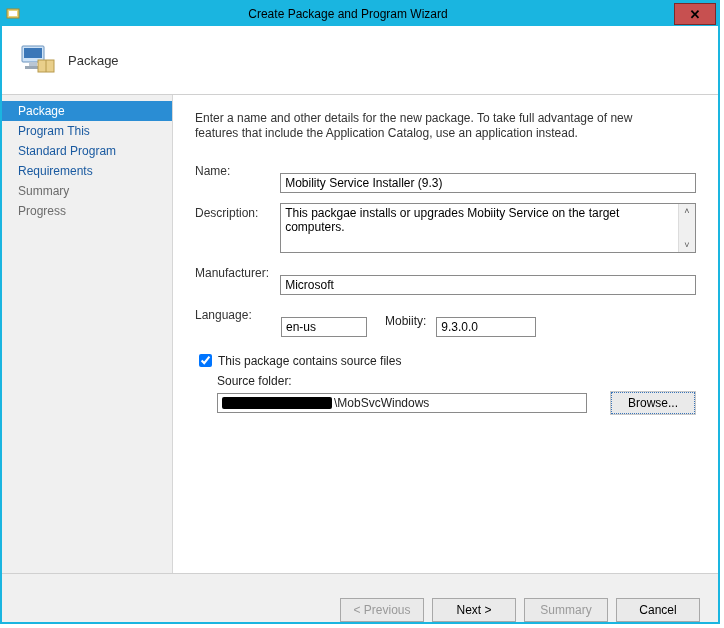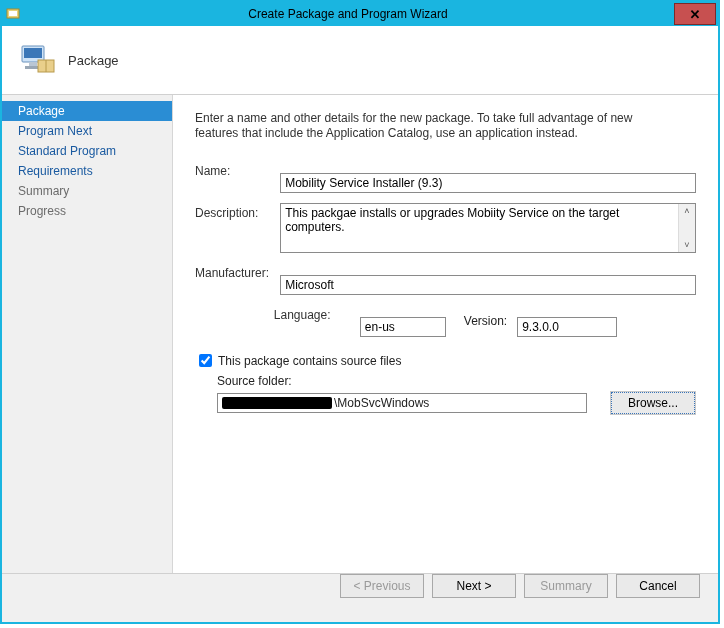--- a/index.html
+++ b/index.html
@@ -113,21 +113,20 @@
     font-size: 12px;
     color: #333;
     margin-bottom: 20px;
     max-width: 480px;
     line-height: 1.25;
   }
   .form-row {
     display: flex;
     align-items: flex-start;
     margin-bottom: 10px;
-    justify-content: center;
   }
   .form-label {
     width: 86px;
     padding-top: 3px;
     font-size: 12px;
     color: #333;
   }
   .text-input, .text-area {
     border: 1px solid #8a8a8a;
     background: #fff;
@@ -210,21 +209,21 @@
     font-size: 12px;
     cursor:pointer;
     outline: 1px solid #c9c9c9;
   }
   .footer {
     height: 48px;
     border-top: 1px solid #d0d0d0;
     background: #f0f0f0;
     display:flex;
     justify-content:flex-end;
-    align-items:flex-start;
+    align-items:flex-end;
     padding-right: 18px;
     gap: 8px;
   }
   .footer button {
     width: 84px;
     height: 24px;
     font-size: 12px;
     background: #eaeaea;
     border: 1px solid #a8a8a8;
     cursor: pointer;
@@ -263,21 +262,21 @@
         <line x1="28" y1="20" x2="28" y2="32" stroke="#b89a4d"></line>
       </svg>
     </span>
     <div class="pkg-title">Package</div>
   </div>
 
   <div class="body">
 
     <div class="sidebar">
       <div class="nav-item selected"><span>Package</span></div>
-      <div class="nav-item"><span>Program Next</span></div>
+      <div class="nav-item"><span>Program This</span></div>
       <div class="nav-item child"><span>Standard Program</span></div>
       <div class="nav-item child"><span>Requirements</span></div>
       <div class="nav-item muted"><span>Summary</span></div>
       <div class="nav-item muted"><span>Progress</span></div>
     </div>
 
     <div class="content">
       <div class="instructions">Enter a name and other details for the new package. To take full advantage of new features that include the Application Catalog, use an application instead.</div>
 
       <div class="form-row">
@@ -298,21 +297,21 @@
 
       <div class="form-row">
         <div class="form-label">Manufacturer:</div>
         <input class="text-input w-full" type="text" value="Microsoft" style="">
       </div>
 
       <div class="form-row">
         <div class="form-label">Language:</div>
         <div class="row-inline">
           <input class="text-input w-sm" type="text" value="en-us" style="">
-          <span class="lbl2">Version:</span>
+          <span class="lbl2">Mobiity:</span>
           <input class="text-input w-md" type="text" value="9.3.0.0" style="">
         </div>
       </div>
 
       <div class="checkbox-row">
         <input type="checkbox" checked="" style="">
         <span>This package contains source files</span>
       </div>
 
       <div class="source-block">

